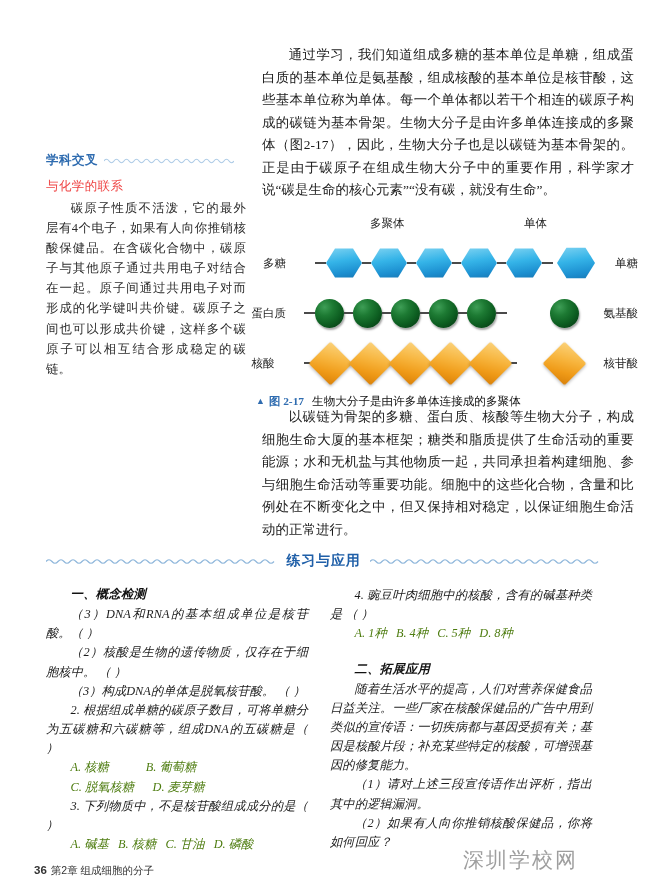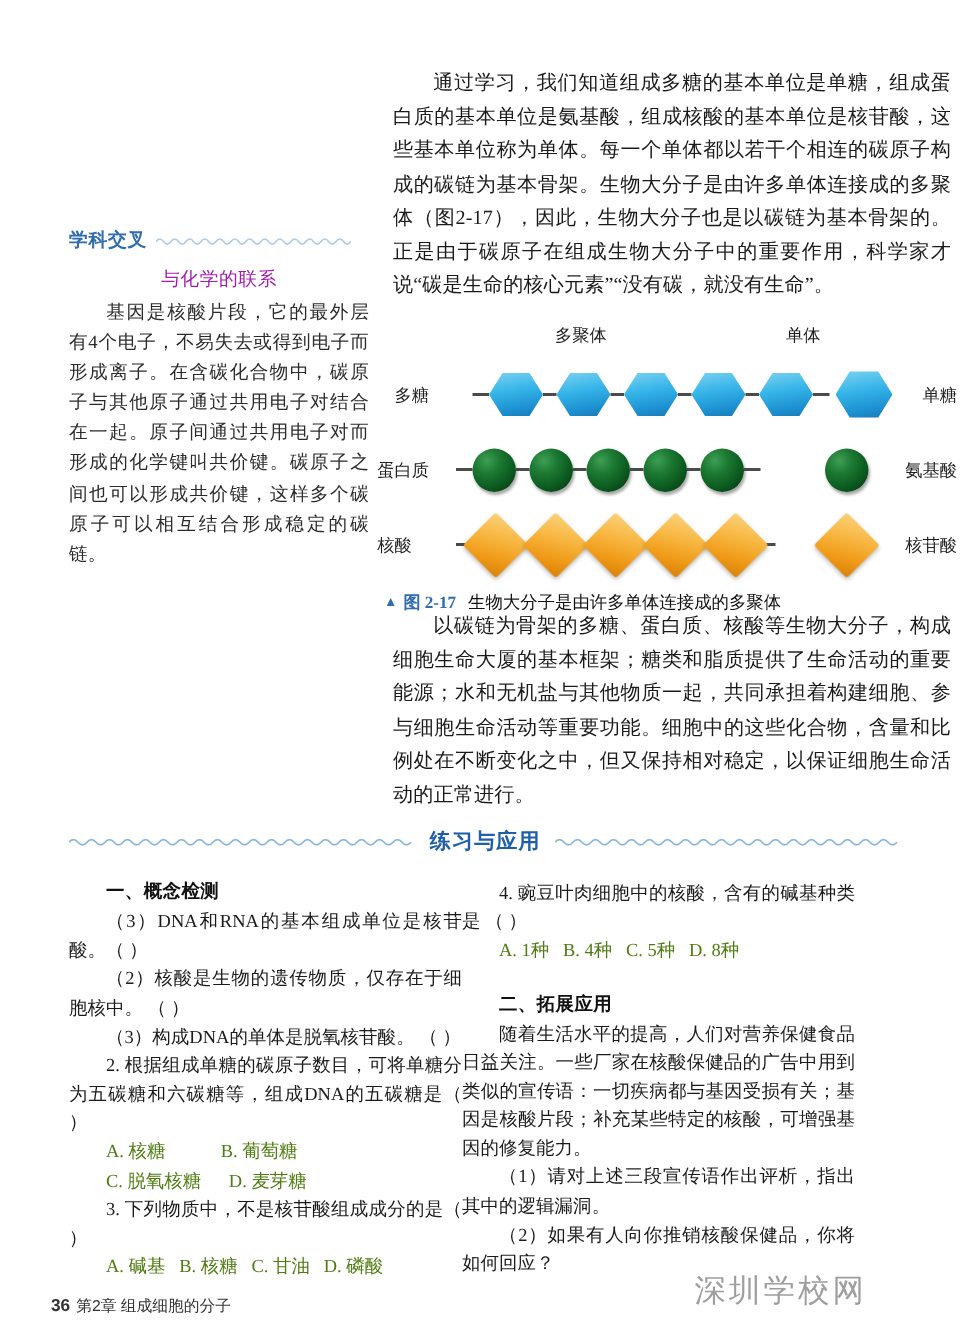--- a/index.html
+++ b/index.html
@@ -54,23 +54,22 @@
 
   .wavy {
     flex: 1;
     height: 7px;
     overflow: hidden;
     opacity: 0.85;
   }
   .wavy svg { display: block; }
 
   .sidebar-subtitle {
-    text-align: center;
     font-size: 12.5px;
-    color: #a21caf;
+    color: #ef4444;
     margin-bottom: 3px;
     letter-spacing: 0.4px;
   }
 
   .sidebar-body {
     font-size: 12.4px;
     line-height: 1.62;
     text-align: justify;
     text-justify: inter-ideograph;
     text-indent: 2em;
@@ -250,20 +249,22 @@
     font-weight: bold;
     font-size: 14px;
     color: #1f5fa8;
     white-space: nowrap;
     letter-spacing: 0.8px;
   }
   .ex-header .wavy { height: 8px; }
 
   .ex-cols {
     display: flex;
+    gap: 22px;
+    font-style: italic;
   }
   .ex-col {
     width: 262px;
     flex: none;
   }
 
   .ex-sec-title {
     font-family: "Liberation Sans", "DejaVu Sans", sans-serif;
     font-weight: bold;
     font-size: 12.3px;
@@ -337,21 +338,21 @@
     <div class="sidebar">
       <div class="sidebar-head">
         <span class="sidebar-head-title">学科交叉</span>
         <span class="wavy">
           <svg width="130" height="7" viewBox="0 0 130 7" preserveAspectRatio="none">
             <path d="M0 4 Q 2.5 0.6 5 4 T 10 4 T 15 4 T 20 4 T 25 4 T 30 4 T 35 4 T 40 4 T 45 4 T 50 4 T 55 4 T 60 4 T 65 4 T 70 4 T 75 4 T 80 4 T 85 4 T 90 4 T 95 4 T 100 4 T 105 4 T 110 4 T 115 4 T 120 4 T 125 4 T 130 4" fill="none" stroke="#9ec2e2" stroke-width="1.1"></path>
           </svg>
         </span>
       </div>
       <div class="sidebar-subtitle">与化学的联系</div>
-      <div class="sidebar-body">基因是核酸片段，它的最外层有4个电子，不易失去或得到电子而形成离子。在含碳化合物中，碳原子与其他原子通过共用电子对结合在一起。原子间通过共用电子对而形成的化学键叫共价键。碳原子之间也可以形成共价键，这样多个碳原子可以相互结合形成稳定的碳链。</div>
+      <div class="sidebar-body">碳原子性质不活泼，它的最外层有4个电子，如果有人向你推销核酸保健品。在含碳化合物中，碳原子与其他原子通过共用电子对结合在一起。原子间通过共用电子对而形成的化学键叫共价键。碳原子之间也可以形成共价键，这样多个碳原子可以相互结合形成稳定的碳链。</div>
     </div>
 
     <div class="figure">
       <div class="fig-headers">
         <span class="fig-h-poly">多聚体</span>
         <span class="fig-h-mono">单体</span>
       </div>
 
       <div class="fig-rows">
 

